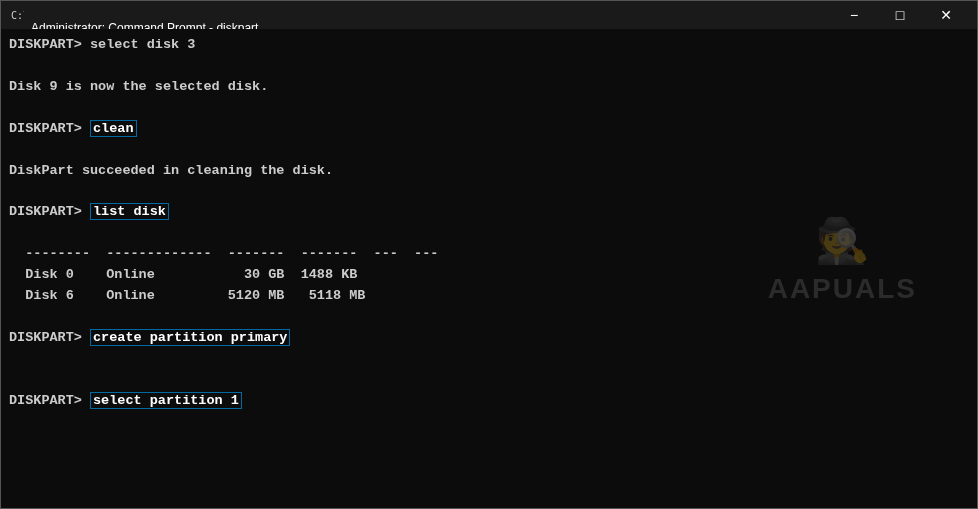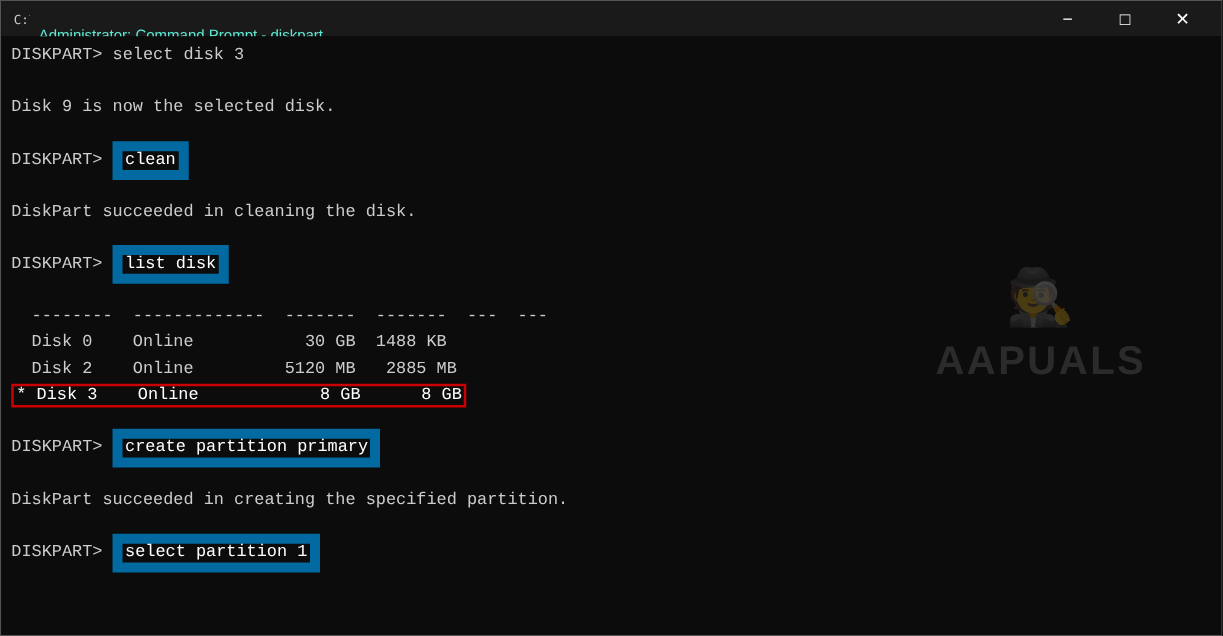--- a/index.html
+++ b/index.html
@@ -42,21 +42,21 @@
       align-items: center;
       justify-content: center;
     }
 
     .title-bar-icon svg {
       width: 14px;
       height: 14px;
     }
 
     .title-bar-text {
-      color: #5eead4;
+      color: #ffffff;
       font-size: 12px;
       font-family: 'Segoe UI', Arial, sans-serif;
       flex: 1;
       margin-top: 26px;
     }
 
     .title-bar-controls {
       display: flex;
       gap: 0;
     }
@@ -89,25 +89,26 @@
 
     .terminal-body::-webkit-scrollbar-thumb {
       background: #555;
     }
 
     .line {
       color: #ccc;
       font-size: 13.5px;
       line-height: 1.55;
       white-space: pre;
+      font-weight: bold;
     }
 
     .highlighted {
       background: transparent;
-      border: 8px solid #0369a1;
+      border: 1px solid #0369a1;
       padding: 0 2px;
       color: #fff;
       display: inline;
     }
 
     .row-highlighted {
       display: inline;
       background: transparent;
       border: 2px solid #cc0000;
       padding: 0 2px;
@@ -118,21 +119,21 @@
       position: absolute;
       right: 60px;
       top: 50%;
       transform: translateY(-60%);
       opacity: 0.25;
       pointer-events: none;
     }
 
     .watermark-text {
       font-family: Arial, sans-serif;
-      font-size: 32px;
+      font-size: 28px;
       color: #888;
       letter-spacing: 2px;
       font-weight: bold;
     }
   </style>
 </head>
 <body>
 
 <div class="window">
 
@@ -168,27 +169,25 @@
     <div class="line">DISKPART&gt; <span class="highlighted">clean</span></div>
     <div class="line">&nbsp;</div>
     <div class="line">DiskPart succeeded in cleaning the disk.</div>
     <div class="line">&nbsp;</div>
 
     <div class="line">DISKPART&gt; <span class="highlighted">list disk</span></div>
     <div class="line">&nbsp;</div>
 
     <div class="line">  --------  -------------  -------  -------  ---  ---</div>
     <div class="line">  Disk 0    Online           30 GB  1488 KB</div>
-    <div class="line">  Disk 2    Online         5120 MB   2885 MB</div>
+    <div class="line">  Disk 6    Online         5120 MB   5118 MB</div>
 
-    <div class="line"><span class="row-highlighted">* Disk 3    Online            8 GB      8 GB</span></div>
     <div class="line">&nbsp;</div>
 
     <div class="line">DISKPART&gt; <span class="highlighted">create partition primary</span></div>
     <div class="line">&nbsp;</div>
-    <div class="line">DiskPart succeeded in creating the specified partition.</div>
     <div class="line">&nbsp;</div>
 
     <div class="line">DISKPART&gt; <span class="highlighted">select partition 1</span></div>
     <div class="line">&nbsp;</div>
 
   </div>
 </div>
 
 </body></html>

